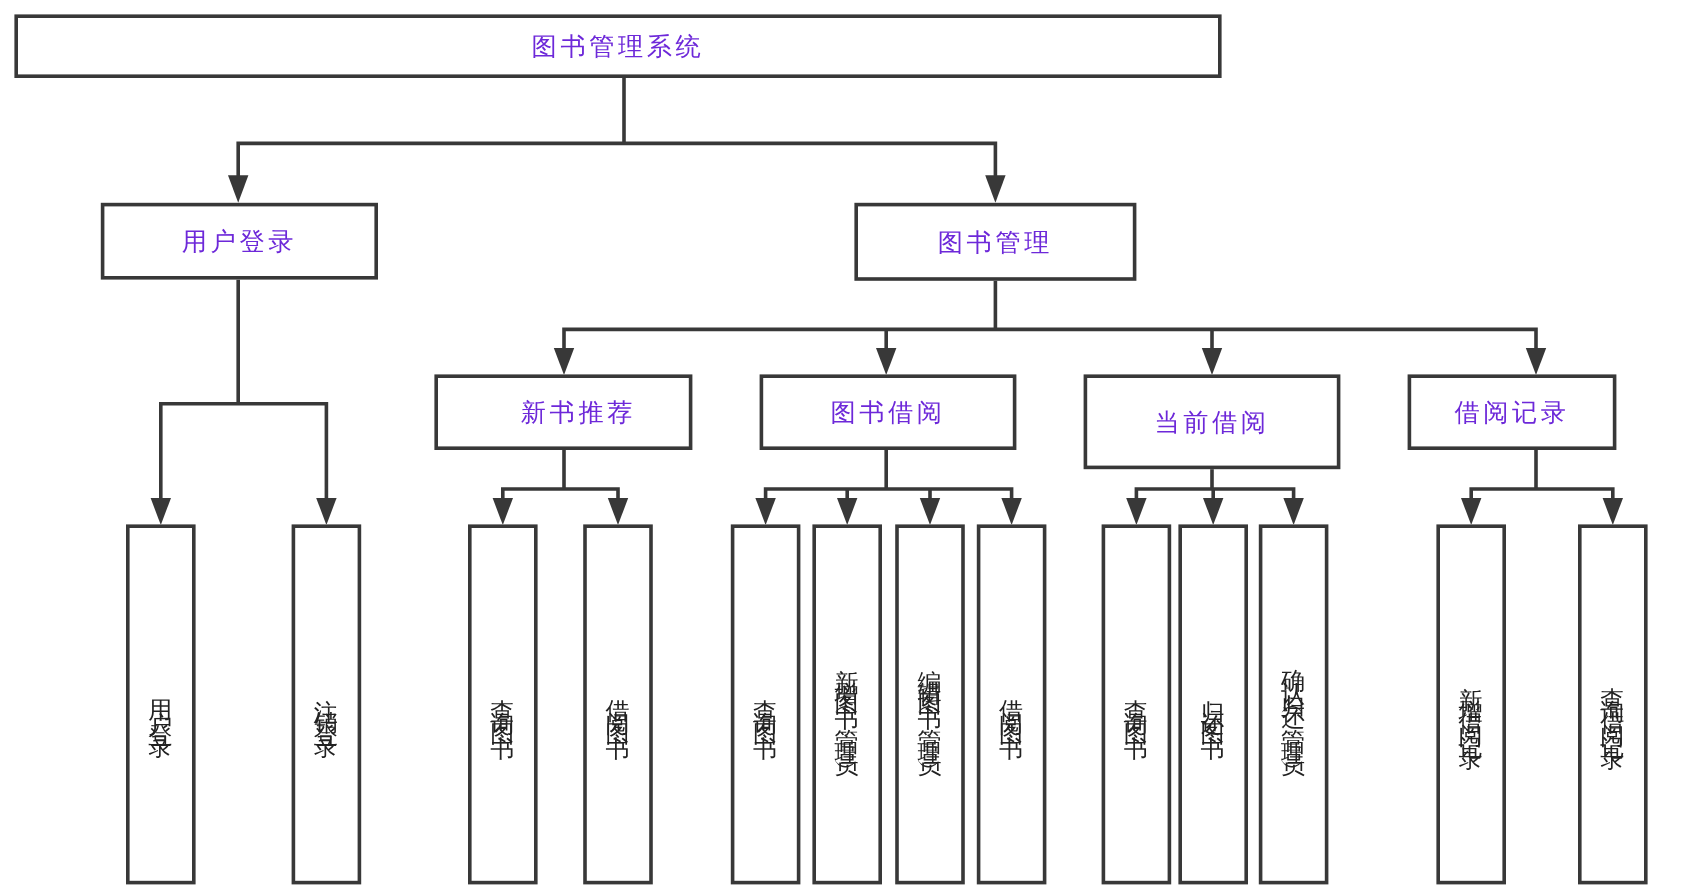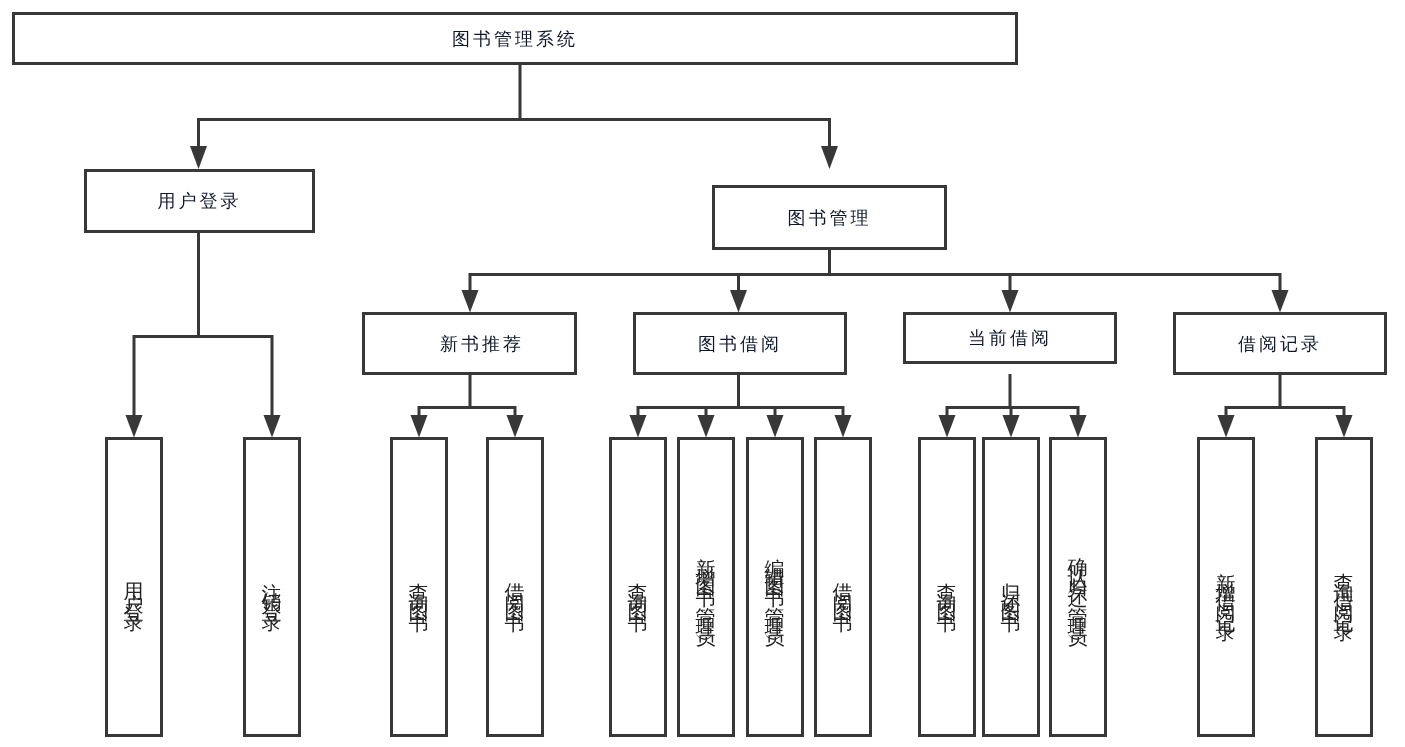--- a/index.html
+++ b/index.html
@@ -20,23 +20,23 @@
     position: absolute;
     box-sizing: border-box;
     border: 3px solid #383838;
     background: #ffffff;
     display: flex;
     align-items: center;
     justify-content: center;
     z-index: 2;
   }
   .node .hlabel {
-    font-size: 18px;
+    font-size: 21px;
     letter-spacing: 3px;
-    color: #0f172a;
+    color: #6d28d9;
     white-space: nowrap;
   }
   .leaf {
     position: absolute;
     box-sizing: border-box;
     top: 437px;
     width: 58px;
     height: 300px;
     border: 3px solid #383838;
     background: #ffffff;
@@ -130,34 +130,34 @@
     </g>
   </svg>
 
   <div class="node" style="left:12px; top:12px; width:1006px; height:53px;">
     <span class="hlabel">图书管理系统</span>
   </div>
 
   <div class="node" style="left:84px; top:169px; width:231px; height:64px;">
     <span class="hlabel">用户登录</span>
   </div>
-  <div class="node" style="left:712px; top:169px; width:235px; height:65px;margin-top:16px;">
+  <div class="node" style="left:712px; top:169px; width:235px; height:65px;">
     <span class="hlabel">图书管理</span>
   </div>
 
   <div class="node" style="left:362px; top:312px; width:215px; height:63px;padding-left:25px;">
     <span class="hlabel">新书推荐</span>
   </div>
   <div class="node" style="left:633px; top:312px; width:214px; height:63px;text-align:right;">
     <span class="hlabel">图书借阅</span>
   </div>
-  <div class="node" style="left:903px; top:312px; width:214px; height:52px;">
+  <div class="node" style="left:903px; top:312px; width:214px; height:79px;">
     <span class="hlabel">当前借阅</span>
   </div>
-  <div class="node" style="left:1173px; top:312px; width:214px; height:63px;">
+  <div class="node" style="left:1173px; top:312px; width:174px; height:63px;">
     <span class="hlabel">借阅记录</span>
   </div>
 
   <div class="leaf" style="left:105px;">
     <span class="vlabel">用户登录</span>
   </div>
   <div class="leaf" style="left:243px;">
     <span class="vlabel">注销登录</span>
   </div>
 

